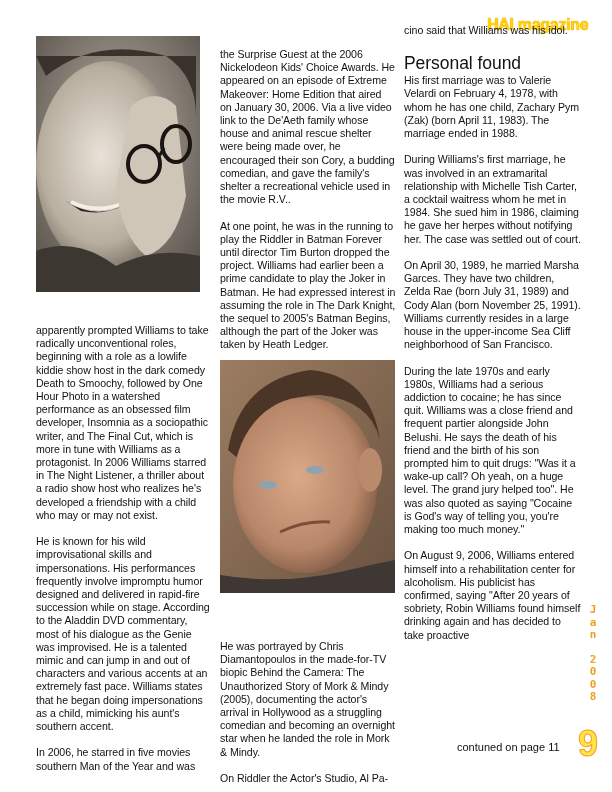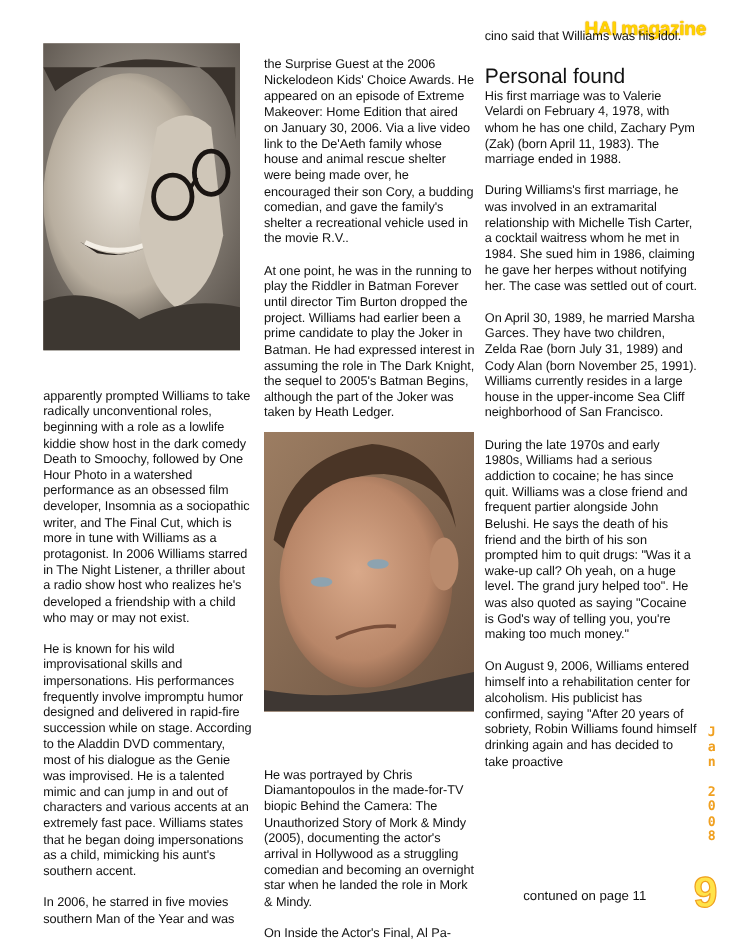--- a/index.html
+++ b/index.html
@@ -14,21 +14,21 @@
   #col3 { left: 404px; top: 24px; width: 178px; }
   .heading { font-size: 17.5px; line-height: 20px; margin: 16px 0 1px 0; font-weight: normal; color: #111; }
   .masthead { position: absolute; left: 487px; top: 16px; font-size: 16px; font-weight: bold;
               color: #ffd400; letter-spacing: -0.3px;
               text-shadow: 0 0 1px #e89a00, 0 0 1px #e89a00; }
   .side-date { position: absolute; left: 585px; top: 604px; width: 16px; text-align: center;
                font-size: 11px; font-weight: bold; color: #f0a020; line-height: 12.5px;
                font-family: "DejaVu Sans Mono", monospace; }
   .side-date span { display: block; }
   .side-date .gap { height: 12px; }
-  .continued { position: absolute; left: 436px; top: 741px; font-size: 11px; color: #111; }
+  .continued { position: absolute; left: 457px; top: 741px; font-size: 11px; color: #111; }
   .page-num { position: absolute; left: 578px; top: 724px; font-size: 36px; font-weight: bold;
               color: #ffe34a; -webkit-text-stroke: 1px #f0a020; line-height: 40px; }
   .photo { position: absolute; overflow: hidden; }
   #photo1 { left: 36px; top: 36px; width: 164px; height: 256px; background: #8a8178; }
   #photo2 { left: 220px; top: 360px; width: 175px; height: 233px; background: #8a6b52; }
   .photo svg { display: block; width: 100%; height: 100%; }
 </style>
 </head>
 <body>
 
@@ -90,21 +90,21 @@
     <ellipse cx="150" cy="110" rx="12" ry="22" fill="#b98a6c"></ellipse>
     <ellipse cx="48" cy="125" rx="9" ry="4" fill="#8da3b0"></ellipse>
     <ellipse cx="95" cy="110" rx="9" ry="4" fill="#8da3b0"></ellipse>
     <path d="M60 172 Q85 160 110 162" stroke="#7a4f3a" stroke-width="3" fill="none"></path>
     <path d="M0 215 Q60 225 120 212 Q150 205 175 200 L175 233 L0 233 Z" fill="#3e3733"></path>
   </svg>
 </div>
 
 <div id="col2b" class="col">
   <p>He was portrayed by Chris Diamantopoulos in the made-for-TV biopic Behind the Camera: The Unauthorized Story of Mork &amp; Mindy (2005), documenting the actor's arrival in Hollywood as a struggling comedian and becoming an overnight star when he landed the role in Mork &amp; Mindy.</p>
-  <p class="last">On Inside the Actor's Final, Al Pa-</p>
+  <p class="last">On Riddler the Actor's Studio, Al Pa-</p>
 </div>
 
 <div id="col3" class="col">
   <p class="last">cino said that Williams was his idol.</p>
   <h2 class="heading">Personal found</h2>
   <p>His first marriage was to Valerie Velardi on February 4, 1978, with whom he has one child, Zachary Pym (Zak) (born April 11, 1983). The marriage ended in 1988.</p>
   <p>During Williams's first marriage, he was involved in an extramarital relationship with Michelle Tish Carter, a cocktail waitress whom he met in 1984. She sued him in 1986, claiming he gave her herpes without notifying her. The case was settled out of court.</p>
   <p>On April 30, 1989, he married Marsha Garces. They have two children, Zelda Rae (born July 31, 1989) and Cody Alan (born November 25, 1991). Williams currently resides in a large house in the upper-income Sea Cliff neighborhood of San Francisco.</p>
   <p>During the late 1970s and early 1980s, Williams had a serious addiction to cocaine; he has since quit. Williams was a close friend and frequent partier alongside John Belushi. He says the death of his friend and the birth of his son prompted him to quit drugs: "Was it a wake-up call? Oh yeah, on a huge level. The grand jury helped too". He was also quoted as saying "Cocaine is God's way of telling you, you're making too much money."</p>
   <p class="last">On August 9, 2006, Williams entered himself into a rehabilitation center for alcoholism. His publicist has confirmed, saying "After 20 years of sobriety, Robin Williams found himself drinking again and has decided to take proactive</p>

